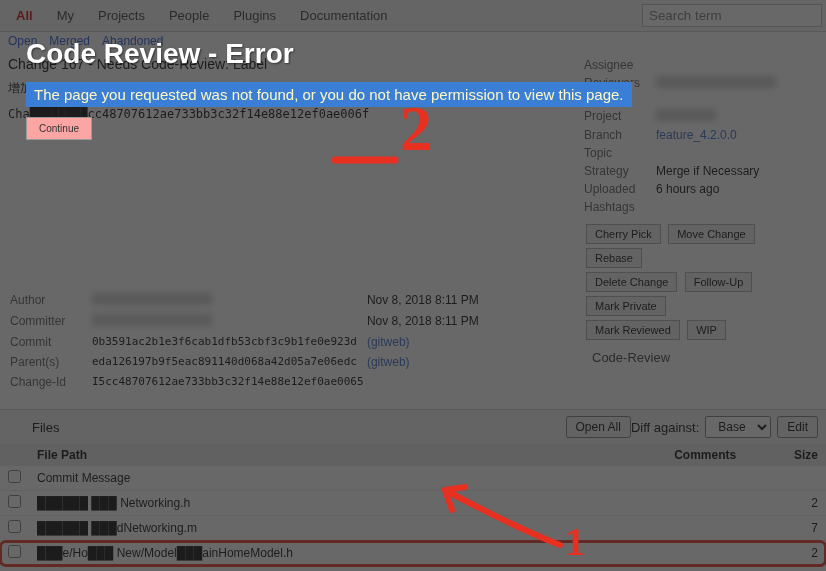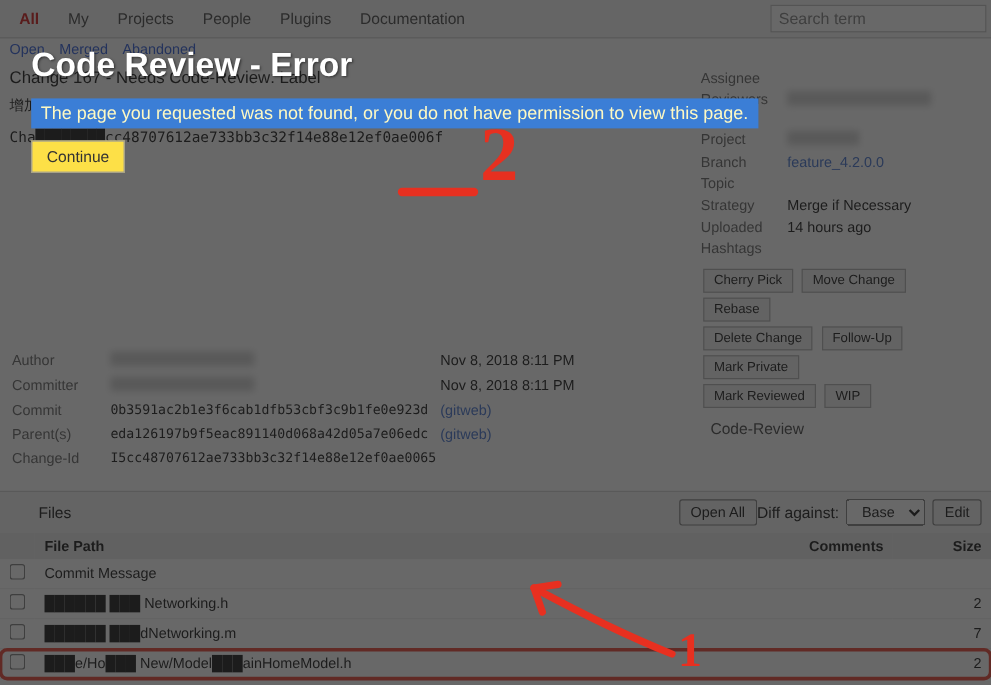--- a/index.html
+++ b/index.html
@@ -40,21 +40,21 @@
 .files-table th { text-align: left; padding: 4px 8px; background: #e8e8e8; font-weight: bold; }
 .files-table th.right { text-align: right; }
 .files-table td { padding: 4px 8px; border-bottom: 1px solid #eee; }
 .files-table td.right { text-align: right; }
 .files-table .cb { width: 20px; }
 .highlight-row { outline: 3px solid #e73020; outline-offset: -2px; border-radius: 6px; }
 .overlay { position: absolute; inset: 0; background: rgba(40,40,40,0.7); z-index: 50; }
 .modal { position: absolute; top: 38px; left: 26px; z-index: 60; color: #fff; }
 .modal h1 { font-size: 28px; font-weight: bold; margin-bottom: 12px; text-shadow: 1px 1px 2px rgba(0,0,0,0.5); }
 .modal .msg { background: #3b7ed6; color: #fef9c3; padding: 4px 8px; font-size: 15px; display: inline-block; }
-.modal .continue { display: block; margin-top: 10px; padding: 5px 12px; background: #fde047; color: #333; border: 1px solid #999; cursor: pointer; font-size: 13px; }
+.modal .continue { display: block; margin-top: 10px; padding: 5px 12px; background: #fca5a5; color: #333; border: 1px solid #999; cursor: pointer; font-size: 10px; }
 .annot { position: absolute; z-index: 70; pointer-events: none; }
 .annot svg { overflow: visible; }
 .codereview-label { padding: 8px; font-size: 13px; color: #333; }
 </style>
 </head>
 <body>
 
 <div class="page">
 
 <div class="topnav">
@@ -134,21 +134,21 @@
       <div class="side-row">
             <span class="lbl">Topic</span>
             <span class="val"></span>
           </div>
       <div class="side-row">
             <span class="lbl">Strategy</span>
             <span class="val">Merge if Necessary</span>
           </div>
       <div class="side-row">
             <span class="lbl">Uploaded</span>
-            <span class="val">14 hours ago</span>
+            <span class="val">6 hours ago</span>
           </div>
       <div class="side-row">
             <span class="lbl">Hashtags</span>
             <span class="val"></span>
           </div>
       <div class="action-btns">
         <button>Cherry Pick</button>
         <button>Move Change</button>
         <button>Rebase</button><br>
         <button>Delete Change</button>

